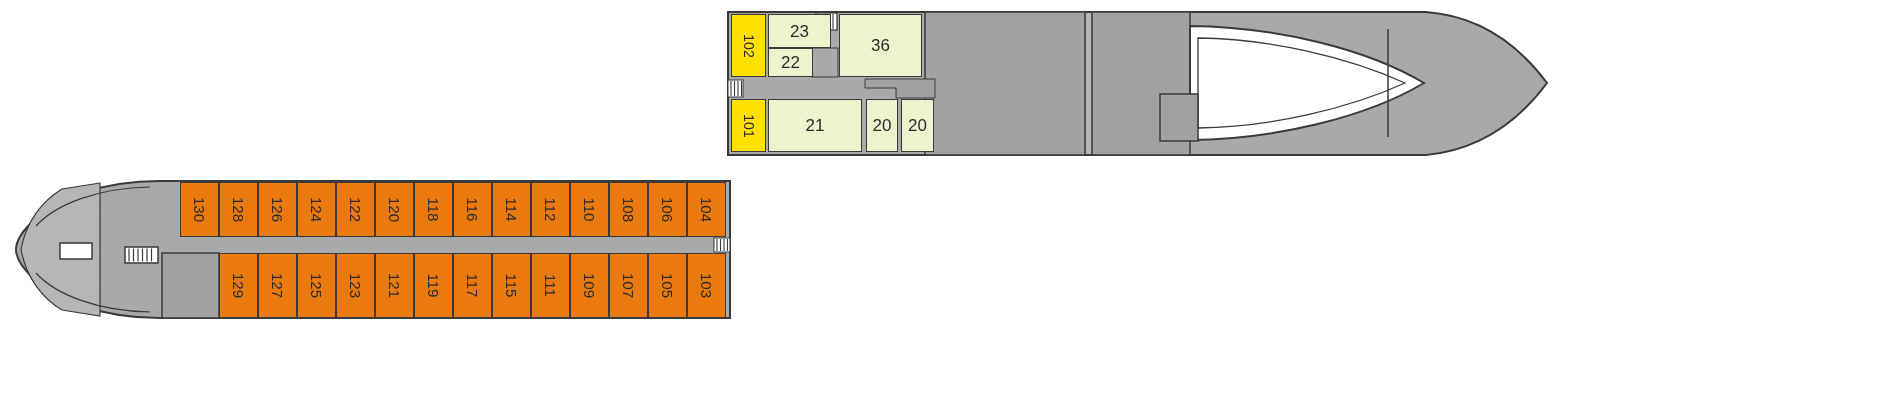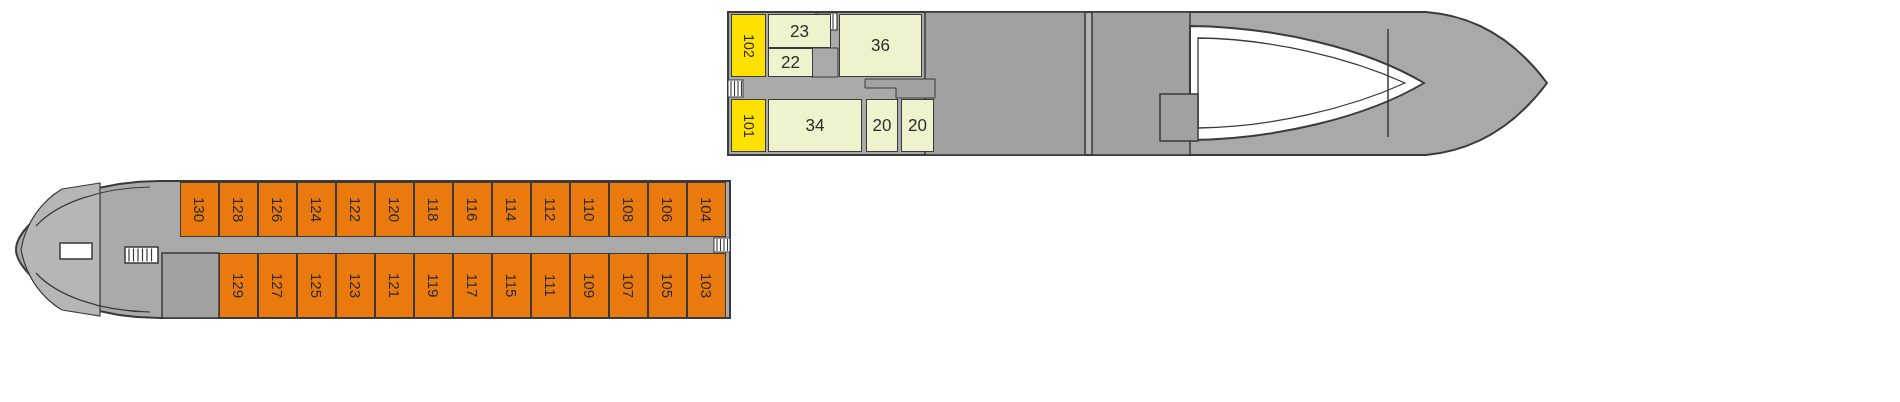--- a/index.html
+++ b/index.html
@@ -105,21 +105,21 @@
     <div class="cabin cream" style="left:768px;top:14px;width:63px;height:34px">
       <span class="num">23</span>
       </div>
     <div class="cabin cream" style="left:768px;top:48px;width:45px;height:29px">
       <span class="num">22</span>
       </div>
     <div class="cabin cream" style="left:839px;top:14px;width:83px;height:63px">
       <span class="num">36</span>
       </div>
     <div class="cabin cream" style="left:768px;top:99px;width:94px;height:53px">
-      <span class="num">34</span>
+      <span class="num">21</span>
       </div>
     <div class="cabin cream" style="left:866px;top:99px;width:32px;height:53px">
       <span class="num">20</span>
       </div>
     <div class="cabin cream" style="left:901px;top:99px;width:33px;height:53px">
       <span class="num">20</span>
       </div>
   </div>
 
   <div>

